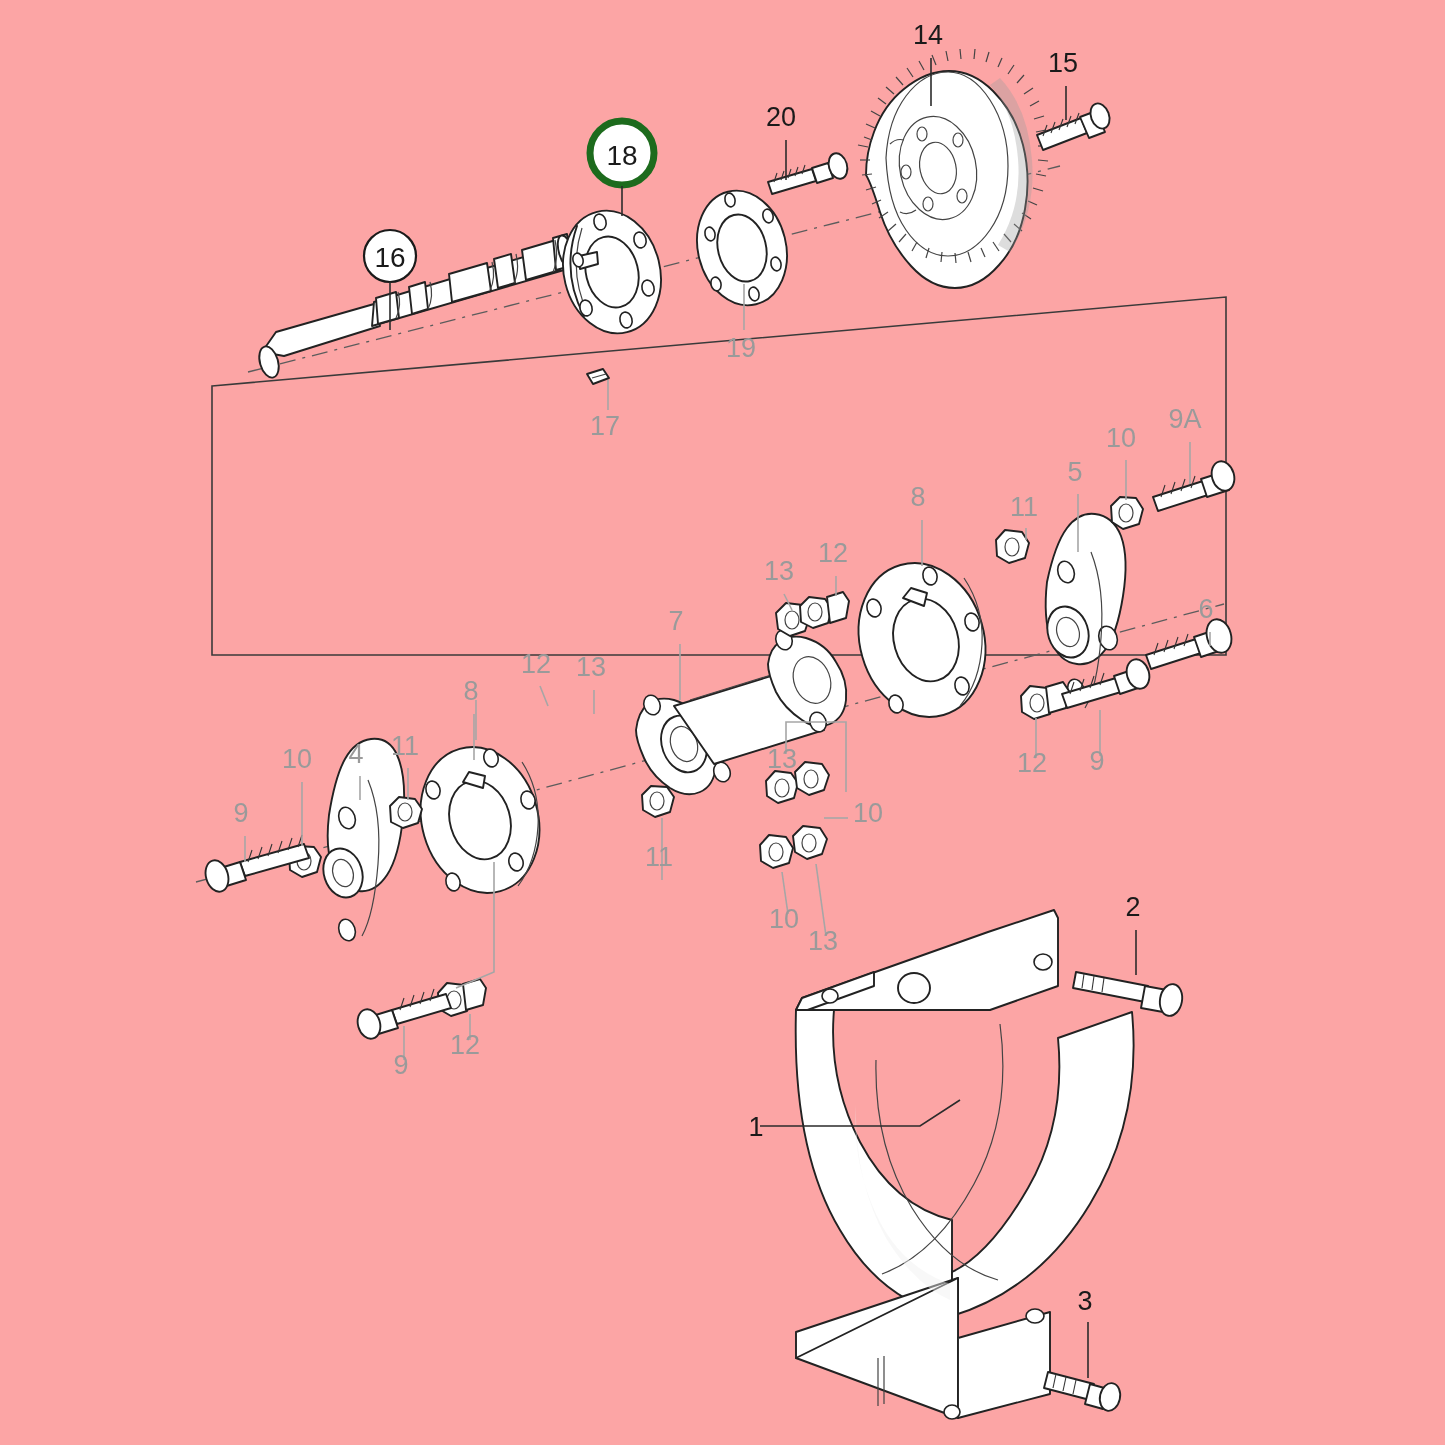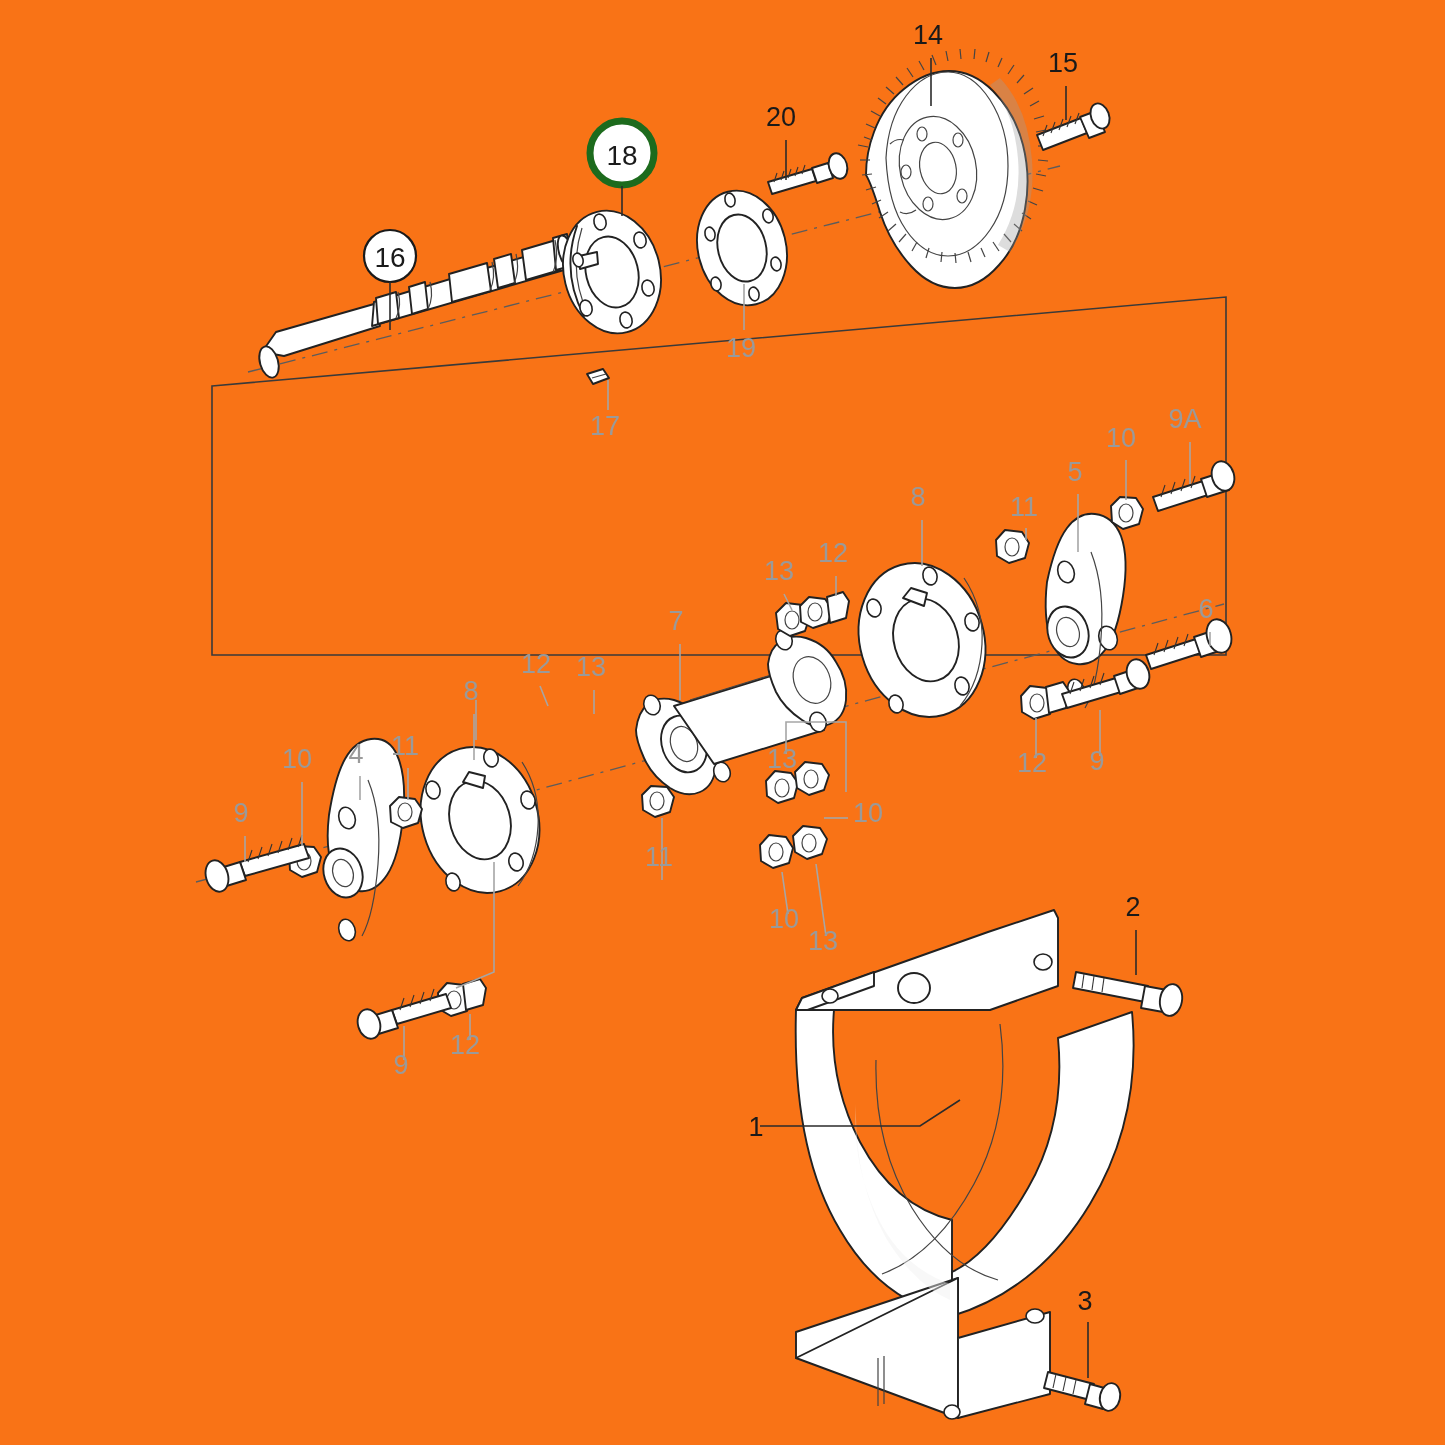--- a/index.html
+++ b/index.html
@@ -1,18 +1,18 @@
 <!DOCTYPE html>
 <html><head>
 <meta charset="utf-8">
 <title>Parts Diagram</title>
 <style>
   html,body{margin:0;padding:0;background:#ffffff;}
   body{width:1445px;height:1445px;font-family:"Liberation Sans",sans-serif;overflow:hidden;}
-  #stage{position:relative;width:1445px;height:1445px;background:#f97316;}
+  #stage{position:relative;width:1445px;height:1445px;background:#fca5a5;}
   svg#diagram{position:absolute;left:0;top:0;width:1445px;height:1445px;display:block;}
   .lbl{font-family:"Liberation Sans",sans-serif;font-size:27px;font-weight:400;}
   .lbl-dark{fill:#1a1a1a;}
   .lbl-gray{fill:#9a9a9a;}
   .ln{stroke:#2b2b2b;stroke-width:1.6;fill:none;}
   .ln-gray{stroke:#a6a6a6;stroke-width:1.6;fill:none;}
   .part{fill:#ffffff;stroke:#222;stroke-width:1.9;stroke-linejoin:round;stroke-linecap:round;}
   .part-det{fill:none;stroke:#444;stroke-width:1.2;}
   .dash{fill:none;stroke:#5c5c5c;stroke-width:1.3;stroke-dasharray:16 7 3 7;}
   .box{fill:none;stroke:#3a3a3a;stroke-width:1.6;}

